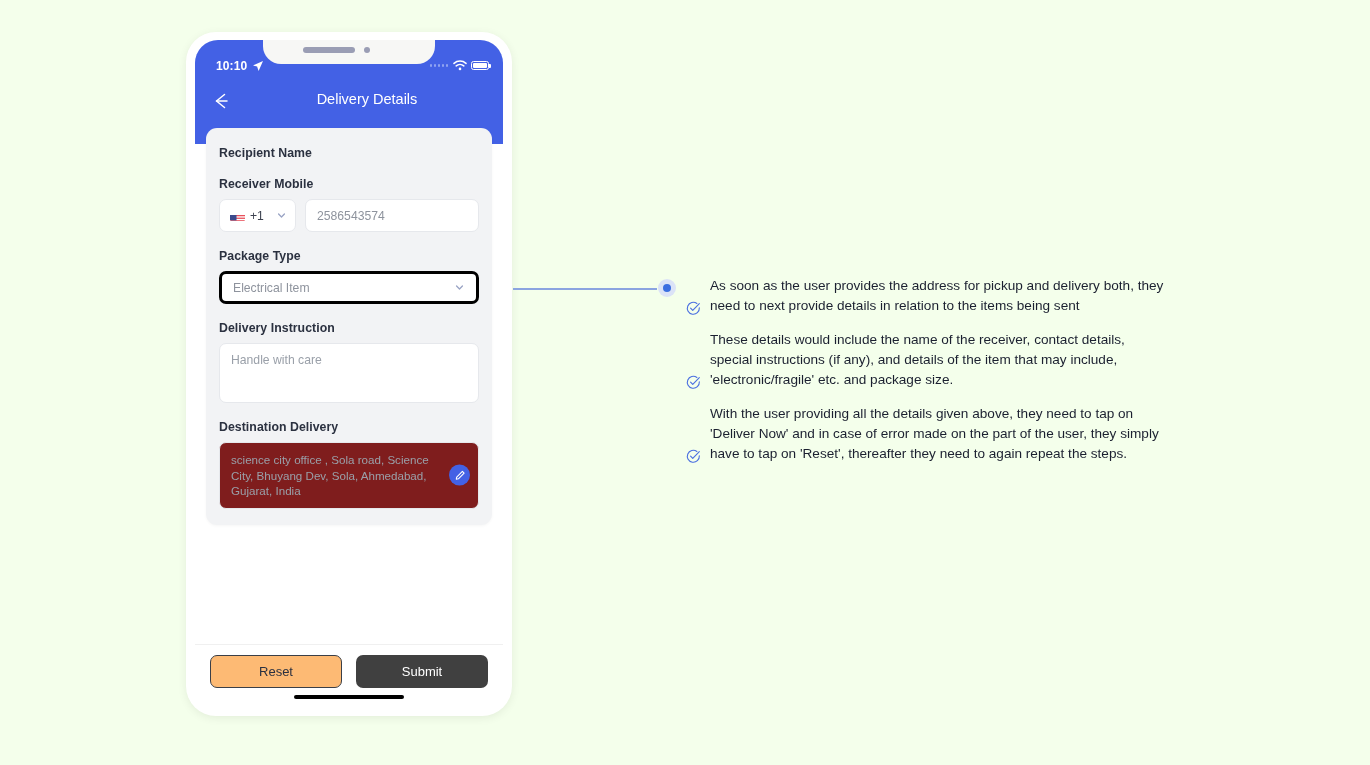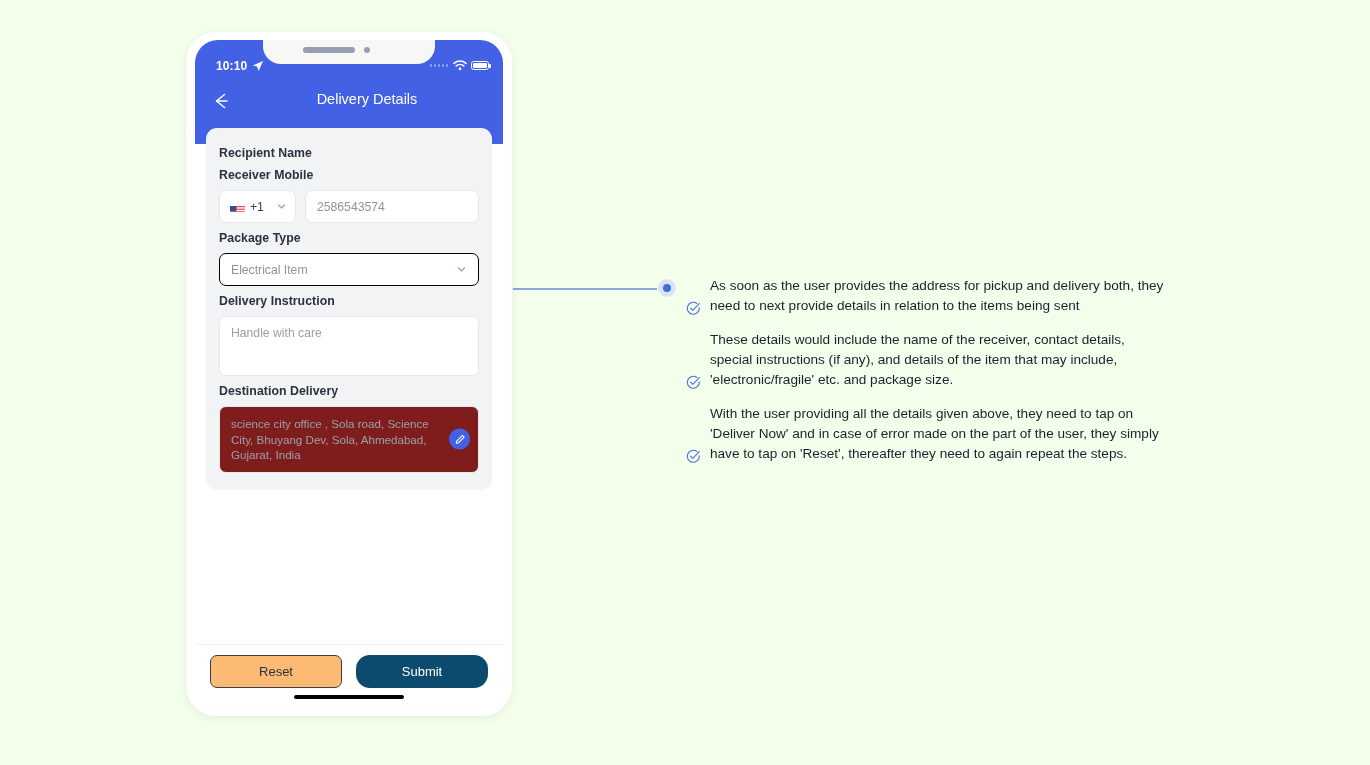--- a/index.html
+++ b/index.html
@@ -165,21 +165,21 @@
     box-sizing: border-box;
     box-shadow: 0 1px 3px rgba(0,0,0,0.04);
   }
   .field-label {
     font-size: 12.3px;
     font-weight: 700;
     color: #2b3140;
     margin-bottom: 8px;
     letter-spacing: 0.05px;
   }
-  .field-label.spaced { margin-top: 8px; }
+  .field-label.spaced { margin-top: 17px; }
 
   .text-input {
     background: #ffffff;
     border: 1px solid #e6e8ec;
     border-radius: 7px;
     height: 33px;
     display: flex;
     align-items: center;
     padding: 0 11px;
     box-sizing: border-box;
@@ -214,21 +214,21 @@
     font-size: 12.2px;
     color: #3d4250;
     margin-left: 5px;
     flex: 1;
   }
   .phone-number {
     flex: 1;
   }
   .select-box {
     background: #ffffff;
-    border: 1px solid #000000;
+    border: 3px solid #000000;
     border-radius: 7px;
     height: 33px;
     display: flex;
     align-items: center;
     justify-content: space-between;
     padding: 0 11px;
     box-sizing: border-box;
     font-size: 12.2px;
     color: #8e939d;
     cursor: pointer;
@@ -302,22 +302,22 @@
     display: flex;
     align-items: center;
     justify-content: center;
     cursor: pointer;
     font-family: "Liberation Sans", sans-serif;
   }
   .btn-submit {
     width: 132px;
     height: 33px;
     border: none;
-    border-radius: 14px;
-    background: #0c4a6e;
+    border-radius: 7px;
+    background: #404040;
     font-size: 13px;
     color: #ffffff;
     display: flex;
     align-items: center;
     justify-content: center;
     cursor: pointer;
     font-family: "Liberation Sans", sans-serif;
   }
   .home-indicator {
     position: absolute;

